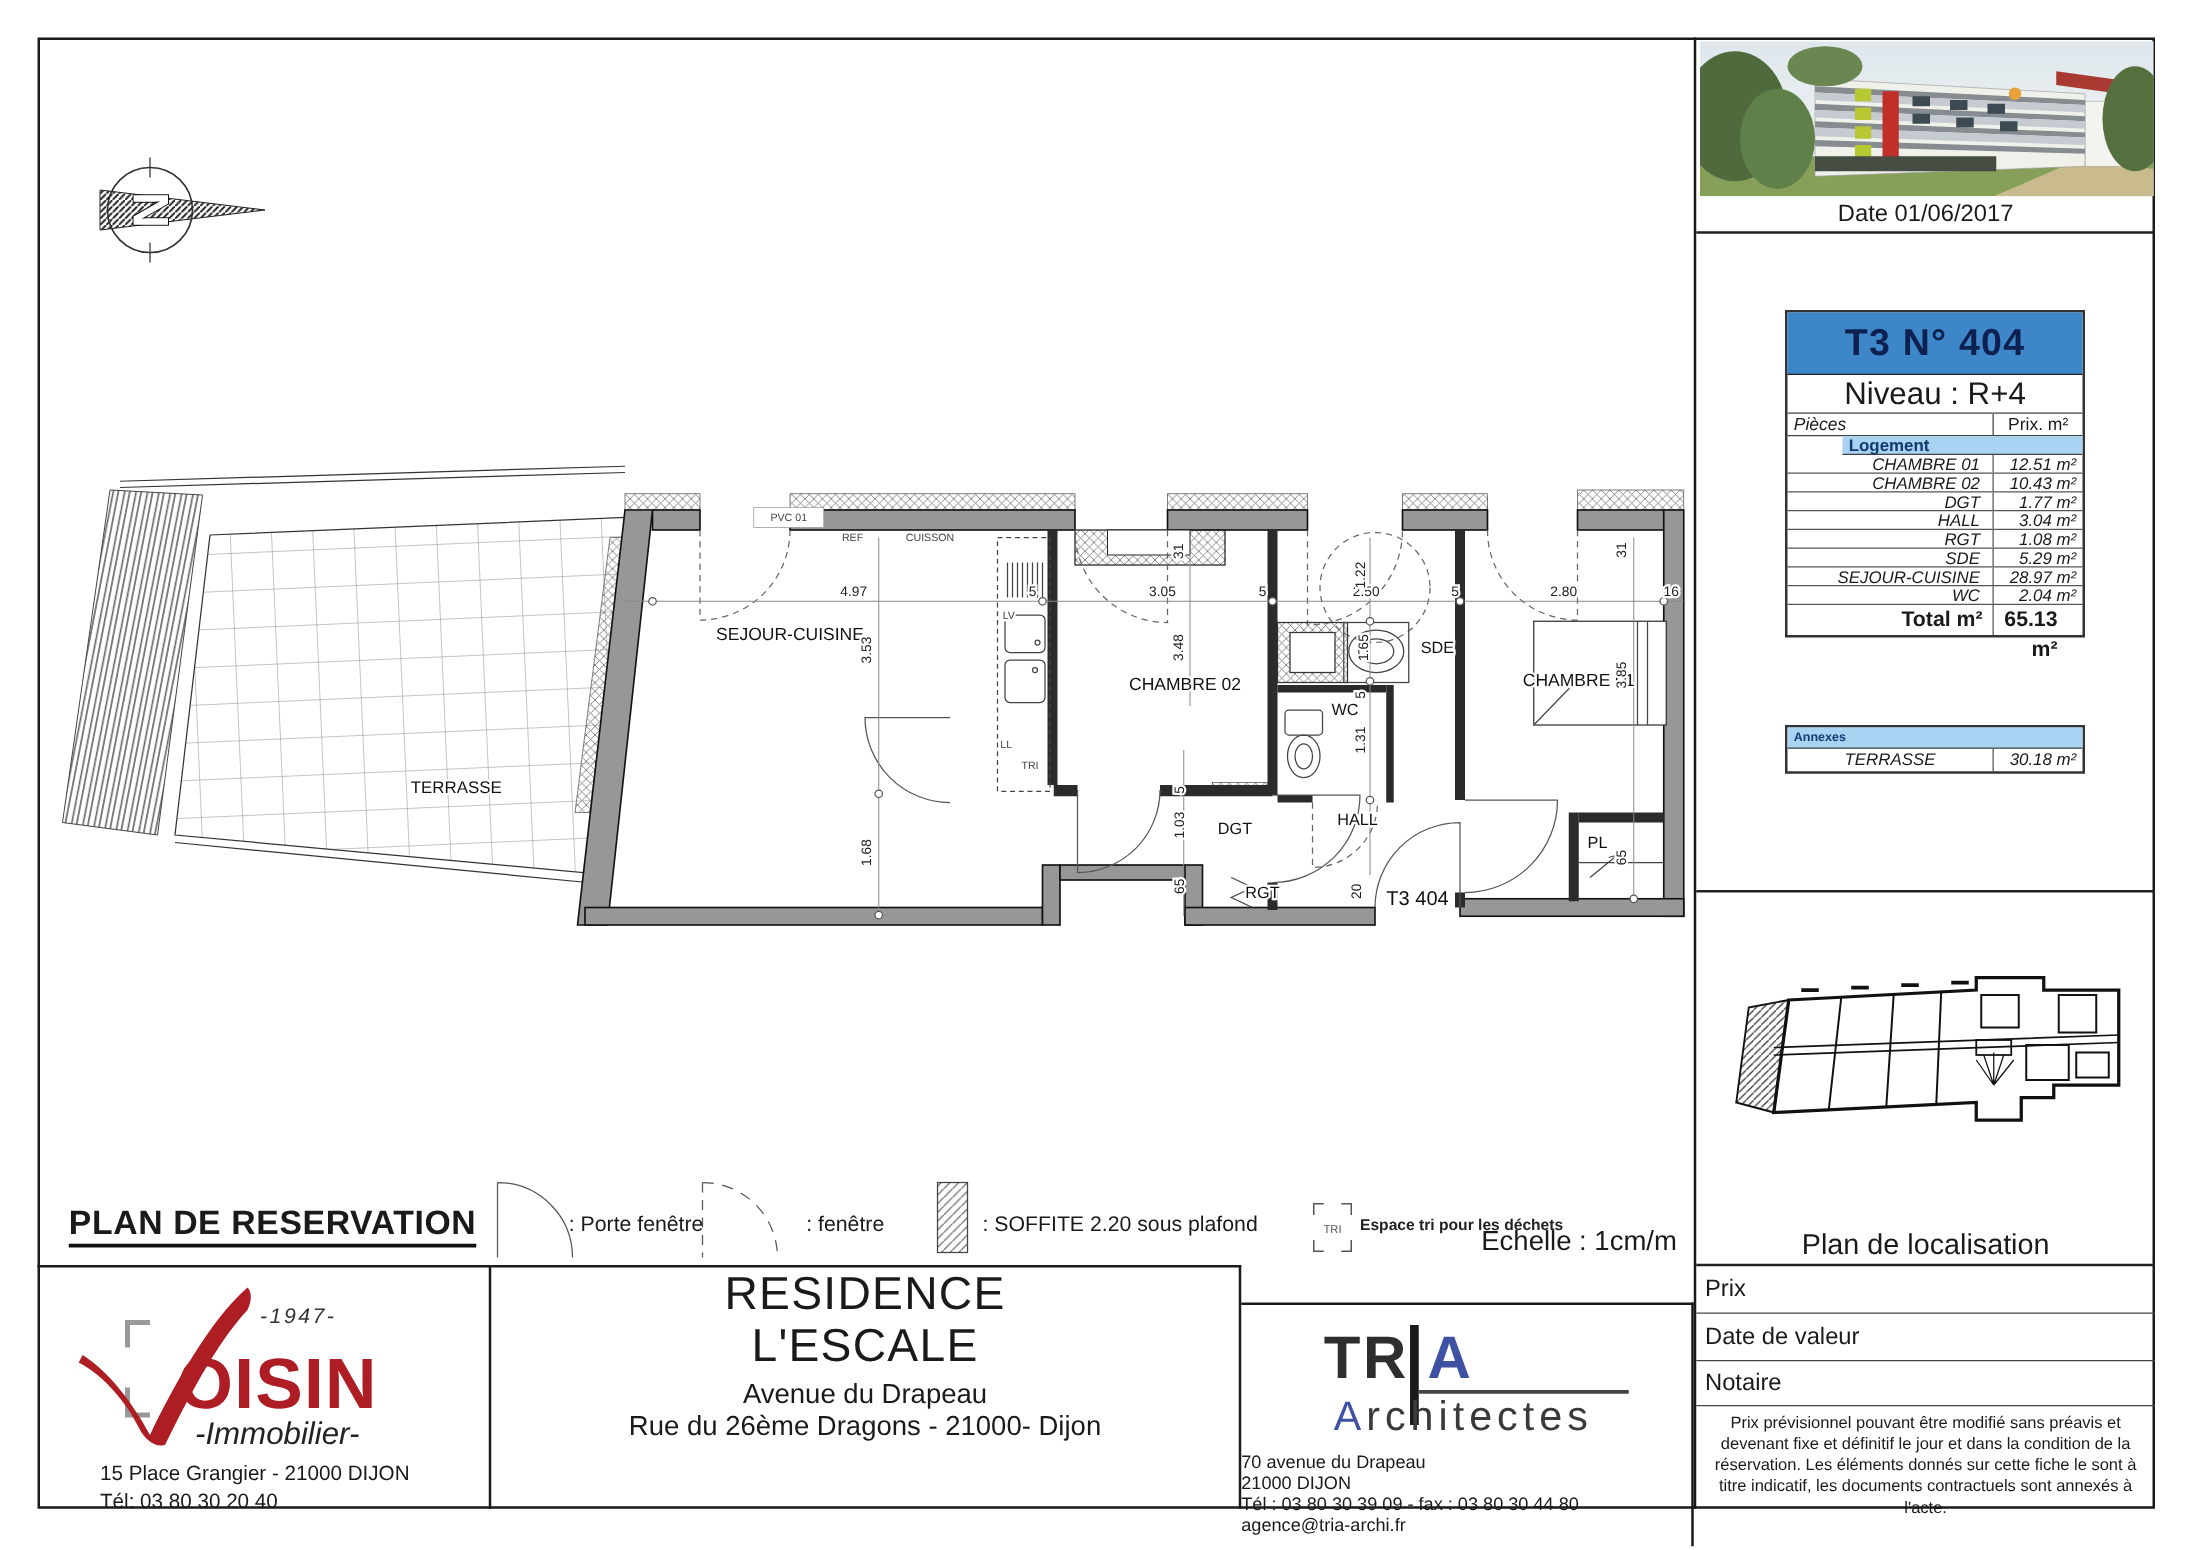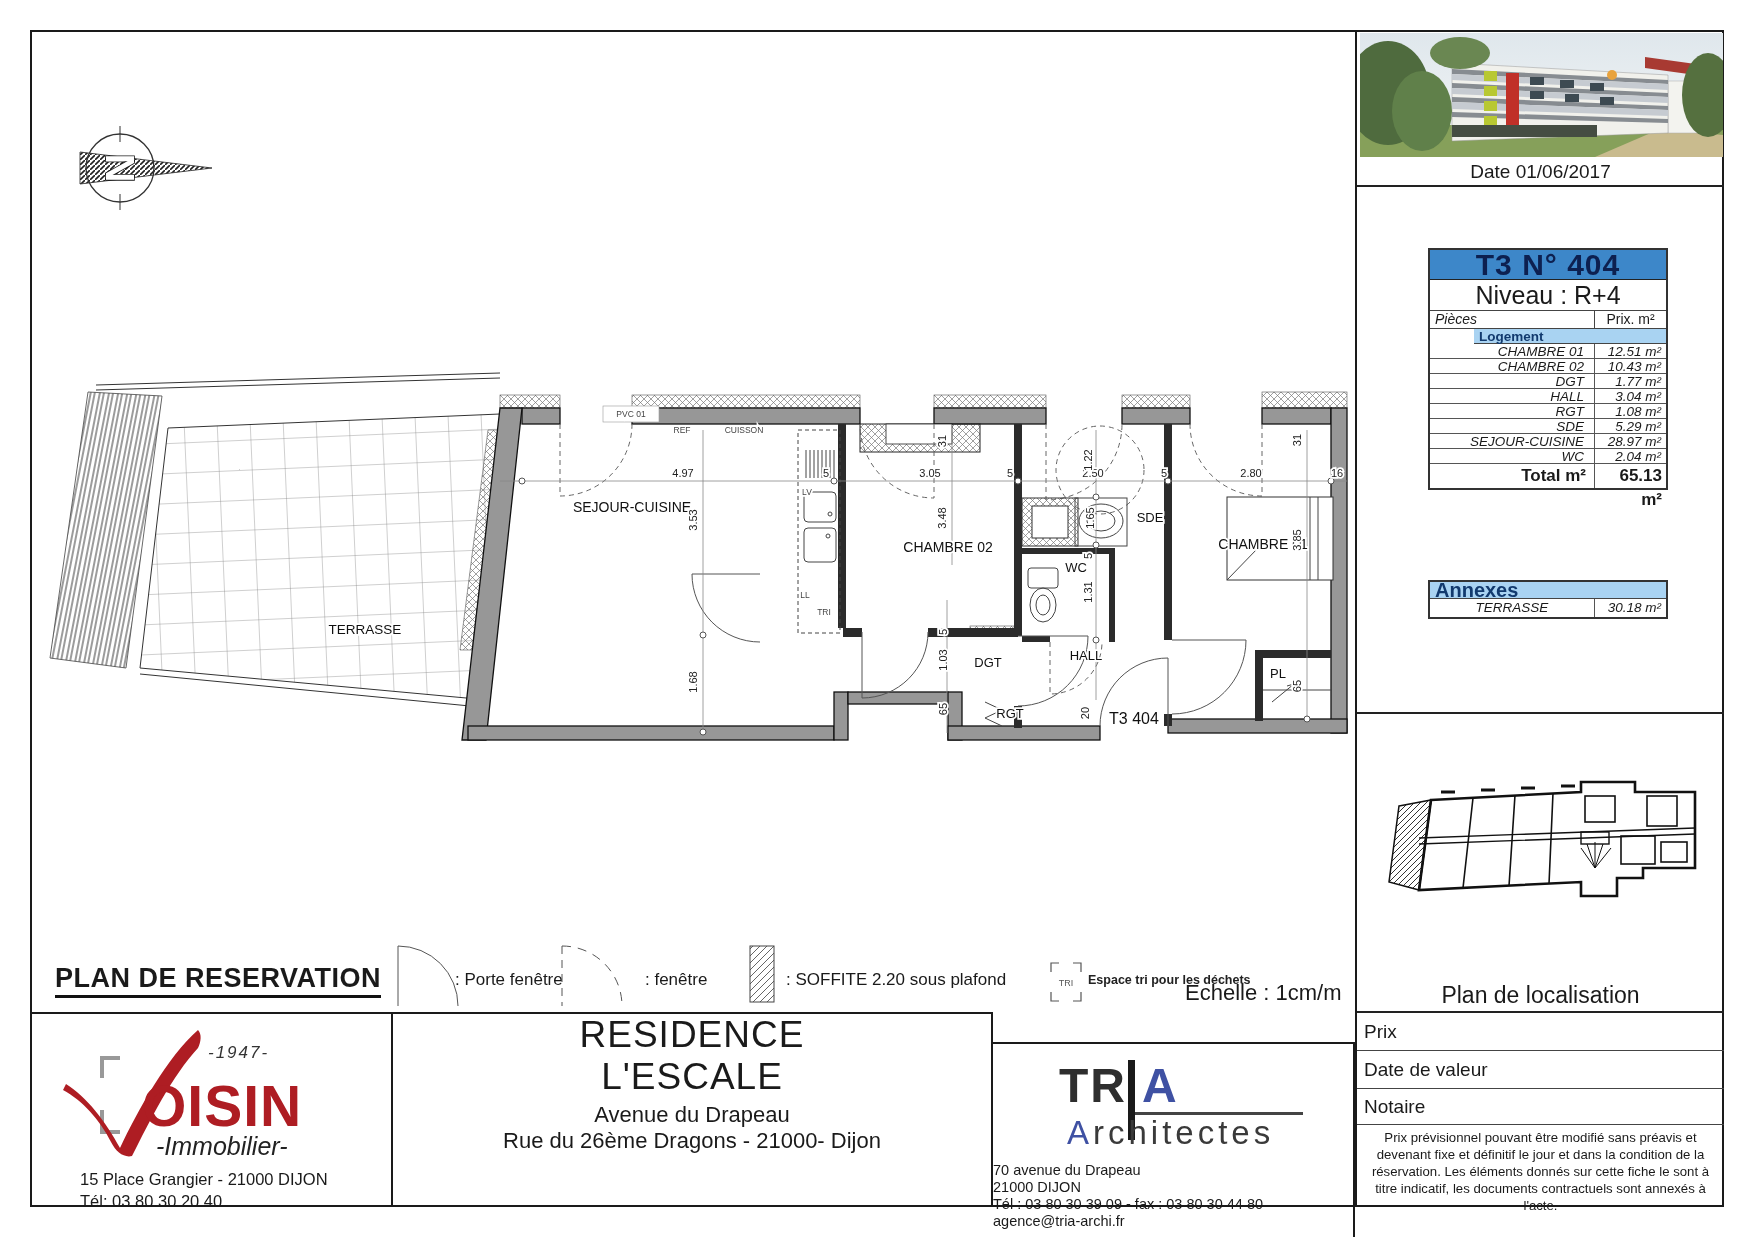--- a/index.html
+++ b/index.html
@@ -11,36 +11,36 @@
   .page{position:relative; width:1754px; height:1240px; background:#fff; overflow:hidden;}
   .abs{position:absolute;}
   .outer-border{left:30px; top:30px; width:1694px; height:1177px; border:2px solid #1a1a1a;}
 
   
   .panel{left:1355px; top:30px; width:369px; height:1177px; border-left:2px solid #1a1a1a;}
   .photo{left:3px; top:3px; width:363px; height:124px;}
   .date-row{left:0; top:127px; width:100%; height:30px; line-height:30px; text-align:center;
             font-size:19px; border-bottom:2px solid #222;}
   .t3table{left:71px; top:218px; width:240px; border:2px solid #333; background:#fff; font-size:15px;}
-  .t3-head{height:30px; background:var(--header-blue); color:#0d2050; font-weight:bold; font-size:30px;
+  .t3-head{height:50px; background:var(--header-blue); color:#0d2050; font-weight:bold; font-size:30px;
            display:flex; align-items:center; justify-content:center; border-bottom:1px solid #222; letter-spacing:1px;}
   .t3-level{height:31px; font-size:25px; display:flex; align-items:center; justify-content:center; border-bottom:1px solid #444;}
   .t3-cols{height:18px; display:flex; border-bottom:1px solid #444; font-size:14px;}
   .t3-cols .c1{flex:1; font-style:italic; padding-left:5px;}
   .t3-cols .c2{width:72px; border-left:1px solid #444; text-align:center;}
   .t3-section{height:15px; background:var(--light-blue); color:#123a6e; font-weight:bold; font-size:13.5px;
               padding-left:5px; line-height:15px; border-bottom:1px solid #444;margin-left:44px;}
   .t-row{height:15px; display:flex; border-bottom:1px solid #555; font-style:italic; font-size:13.5px;}
   .t-row .t-label{flex:1; text-align:right; padding-right:10px; line-height:15px;}
   .t-row .t-val{width:72px; border-left:1px solid #555; text-align:right; padding-right:5px; line-height:15px;}
   .t3-total{height:24px; display:flex; font-weight:bold;}
   .t3-total .t-label{flex:1; text-align:right; padding-right:8px; font-size:17px; line-height:24px;}
-  .t3-total .t-val{width:72px; border-left:1px solid #555; text-align:right; padding-right:4px; font-size:17px; line-height:24px;}
+  .t3-total .t-val{width:72px; border-left:1px solid #555; text-align:right; padding-right:20px; font-size:17px; line-height:24px;}
   .annexes{left:71px; top:550px; width:240px; border:2px solid #333; font-size:13.5px;}
-  .ax-head{height:17px; background:var(--light-blue); color:#123a6e; font-weight:bold; line-height:17px; padding-left:5px; border-bottom:1px solid #444; font-size:20px;}
+  .ax-head{height:17px; background:var(--light-blue); color:#123a6e; font-weight:bold; line-height:17px; padding-left:5px; border-bottom:1px solid #444; font-size:10px;}
   .ax-row{height:18px; display:flex; font-style:italic;}
   .ax-row .t-label{flex:1; text-align:center; line-height:18px;}
   .ax-row .t-val{width:72px; border-left:1px solid #555; text-align:right; padding-right:5px; line-height:18px;}
   .panel-divider{left:0; top:682px; width:100%; border-top:2px solid #222;}
   .miniplan{left:28px; top:742px; width:322px; height:140px;}
   .loc-title{left:0; top:952px; width:100%; text-align:center; font-size:23px;}
   .info{left:0; top:981px; right:0; bottom:0; border-top:2px solid #222;}
   .info-row{height:38px; border-bottom:1px solid #444; font-size:19px; display:flex; align-items:center; padding-left:7px;}
   .info-row:nth-child(3){height:36px;}
   .disclaimer{padding:5px 8px 0 8px; font-size:13.2px; line-height:1.28; text-align:center;}

